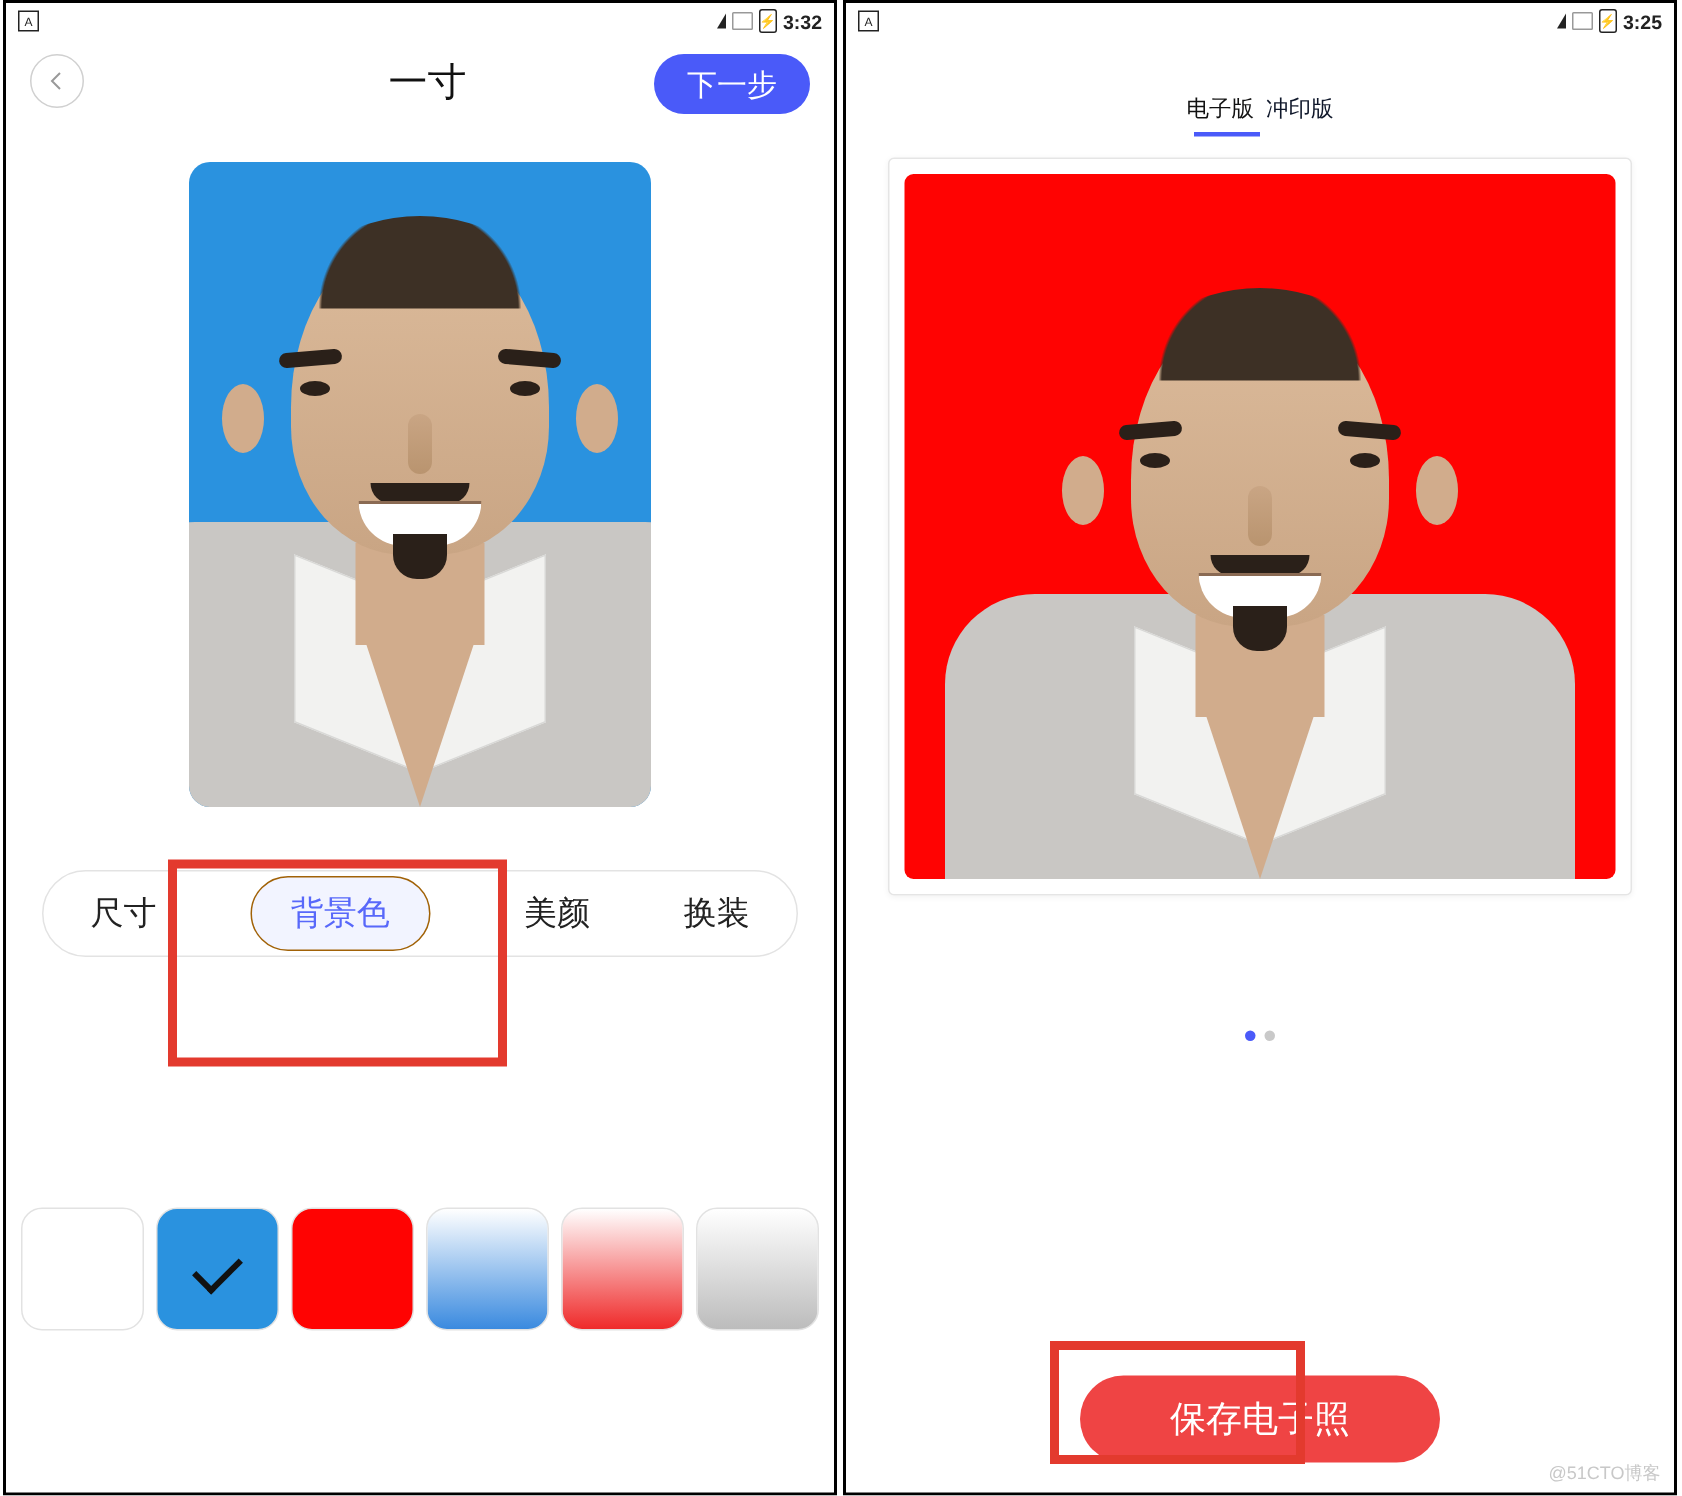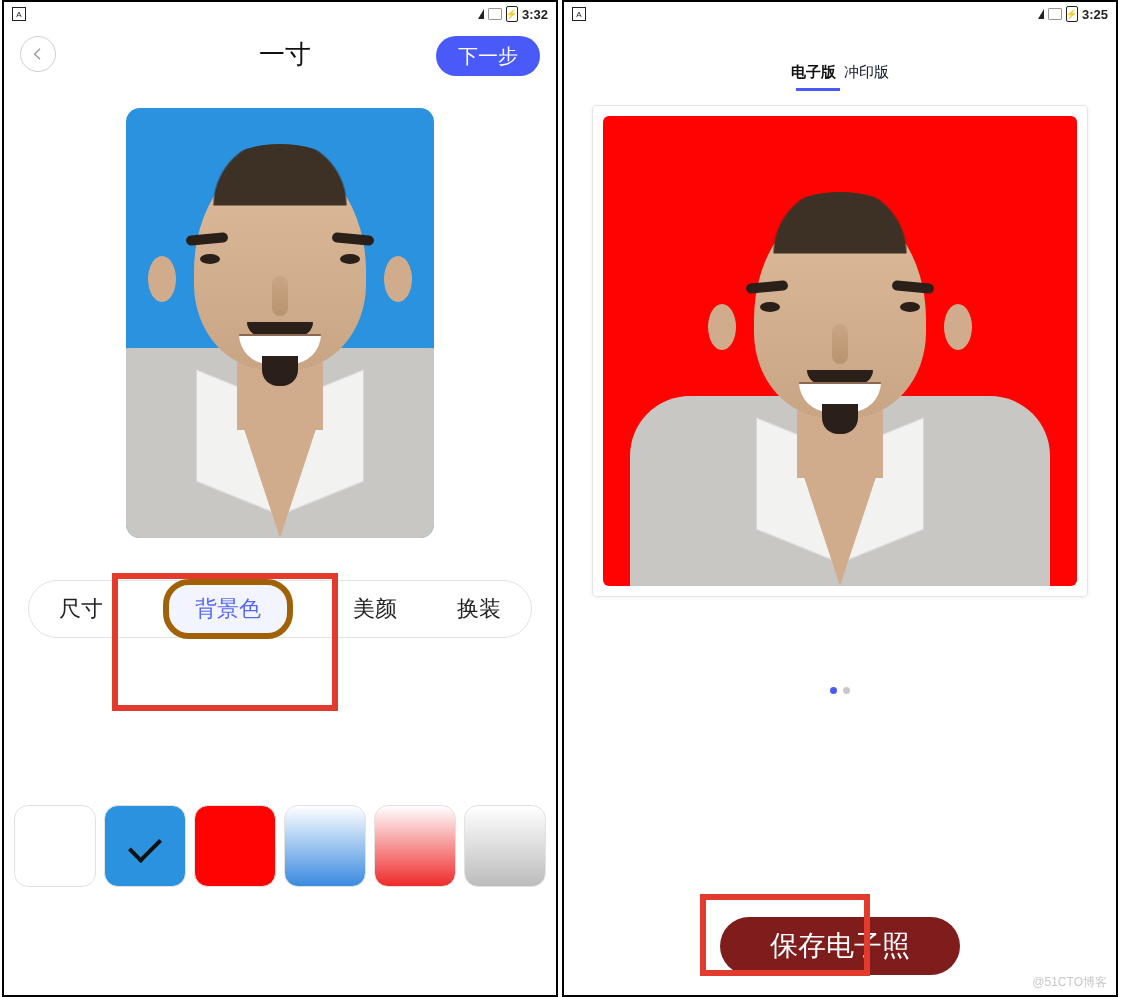--- a/index.html
+++ b/index.html
@@ -37,45 +37,45 @@
 .must{position:absolute;top:214px;left:50%;transform:translateX(-50%);width:66px;height:14px;background:#2a2019;border-radius:0 0 20px 20px}
 .mouth{position:absolute;top:226px;left:50%;transform:translateX(-50%);width:82px;height:28px;background:#fff;border-radius:0 0 40px 40px;border-top:2px solid #8a6a53}
 .goatee{position:absolute;top:248px;left:50%;transform:translateX(-50%);width:36px;height:30px;background:#2a2019;border-radius:0 0 16px 16px}
 .neck{position:absolute;top:254px;left:50%;transform:translateX(-50%);width:86px;height:68px;background:#d1ac8c}
 .shoulders{position:absolute;bottom:0;left:50%;transform:translateX(-50%);width:420px;height:190px;background:#c9c7c4;border-radius:60px 60px 0 0}
 .collar{position:absolute;bottom:0;left:50%;transform:translateX(-50%);width:168px;height:160px}
 .collar:before,.collar:after{content:"";position:absolute;top:8px;width:80px;height:110px;background:#f2f2f0;border:1px solid #d8d8d6}
 .collar:before{left:0;transform:skewY(22deg)}.collar:after{right:0;transform:skewY(-22deg)}
 .vneck{position:absolute;bottom:0;left:50%;transform:translateX(-50%);width:74px;height:112px;background:#d1ac8c;clip-path:polygon(50% 100%,0 0,100% 0)}
 .tabs{margin:42px 24px 0;height:56px;border:1px solid #e3e3e3;border-radius:30px;display:flex;align-items:center;justify-content:space-around;font-size:22px;color:#222}
-.chip{height:48px;padding:0 26px;display:flex;align-items:center;border-radius:26px;border:6px solid #a16207;color:#5868fa;background:#f2f4ff}
+.chip{height:48px;padding:0 26px;display:flex;align-items:center;border-radius:26px;border:1px solid #a16207;color:#5868fa;background:#f2f4ff}
 .swatches{position:absolute;left:0;right:0;bottom:104px;height:86px;display:flex;justify-content:space-between;padding:0 10px}
 .sw{width:80px;height:80px;border-radius:14px;border:1px solid #e2e2e2;display:flex;align-items:center;justify-content:center;position:relative}
 .sw.white{background:#fff}
 .sw.blue{background:#2a92df}
 .sw.red{background:#ff0302}
 .sw.bluegrad{background:linear-gradient(#fff,#3a8adf)}
 .sw.redgrad{background:linear-gradient(#fff,#ef2a2a)}
 .sw.greygrad{background:linear-gradient(#fff,#bcbcbc)}
 .sw .check{width:26px;height:14px;border-left:4px solid #111;border-bottom:4px solid #111;transform:rotate(-45deg)}
 .redbox{position:absolute;border:6px solid #e33a2e;pointer-events:none}
 .redbox.a{left:112px;top:573px;width:214px;height:126px}
 .redbox.b{left:700px;top:894px;width:158px;height:70px}
 
 .subtabs{height:54px;display:flex;align-items:flex-end;justify-content:center;gap:0;font-size:15px;padding-top:8px}
 .subtabs .t{padding:6px 4px;color:#0f172a}
-.subtabs .t.active{color:#111;font-weight:700}
+.subtabs .t.active{color:#111;font-weight:400}
 .underline{width:44px;height:3px;background:#4a5af9;margin:0 auto;transform:translateX(-22px)}
 .previewcard{margin:14px 28px 0;border:1px solid #e5e5e5;border-radius:4px;box-shadow:0 1px 4px rgba(0,0,0,.06);padding:10px}
 .previewcard .photo{width:100%;height:470px;border-radius:6px}
 .pager{display:flex;justify-content:center;gap:6px;margin-top:90px}
 .dot{width:7px;height:7px;border-radius:50%;background:#c9c9c9}
 .dot.active{background:#4a5af9}
 .cta{position:absolute;bottom:20px;left:0;right:0;display:flex;justify-content:center;gap:26px;padding:0 24px}
-.cta .pri{flex:0 0 240px;height:58px;border-radius:30px;background:#7f1d1d;color:#fff;font-size:28px;display:flex;align-items:center;justify-content:center}
+.cta .pri{flex:0 0 240px;height:58px;border-radius:30px;background:#ef4444;color:#fff;font-size:24px;display:flex;align-items:center;justify-content:center}
 .cta .sec{flex:0 0 240px;height:58px;border-radius:30px;border:1px solid #c9d0ff;background:#f2f4ff;color:#5868fa;font-size:24px;display:flex;align-items:center;justify-content:center}
 .watermark{position:absolute;right:14px;bottom:6px;font-size:12px;color:#c8c8c8}
 </style>
 </head>
 <body>
 
 <div class="stage">
 
   <div class="phone left">
     <div class="statusbar">

